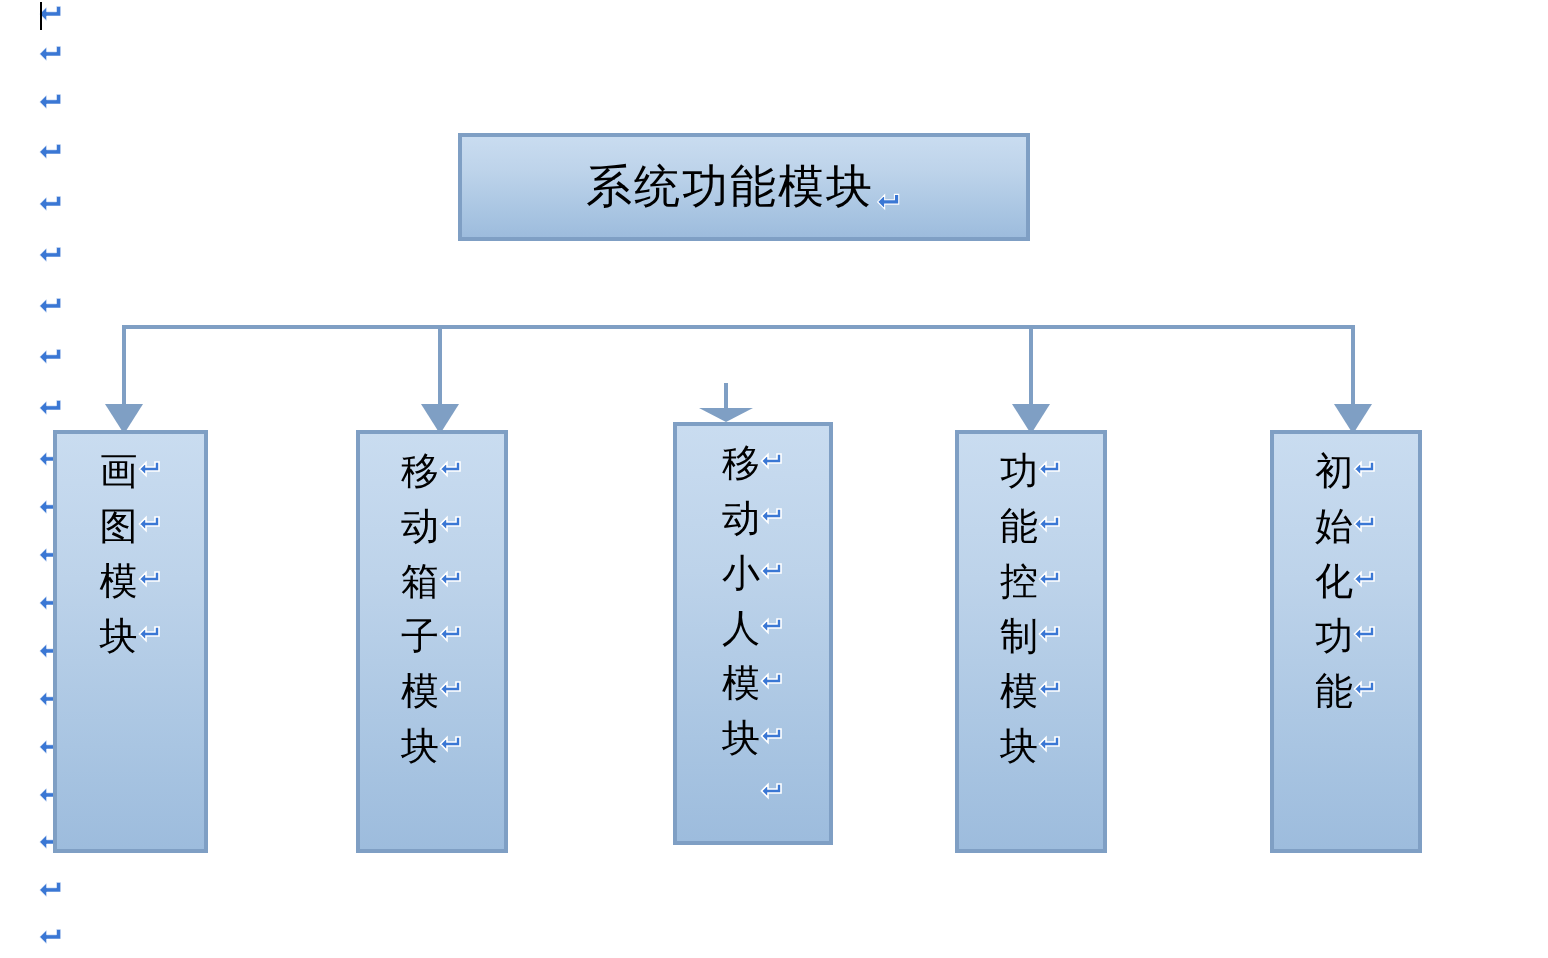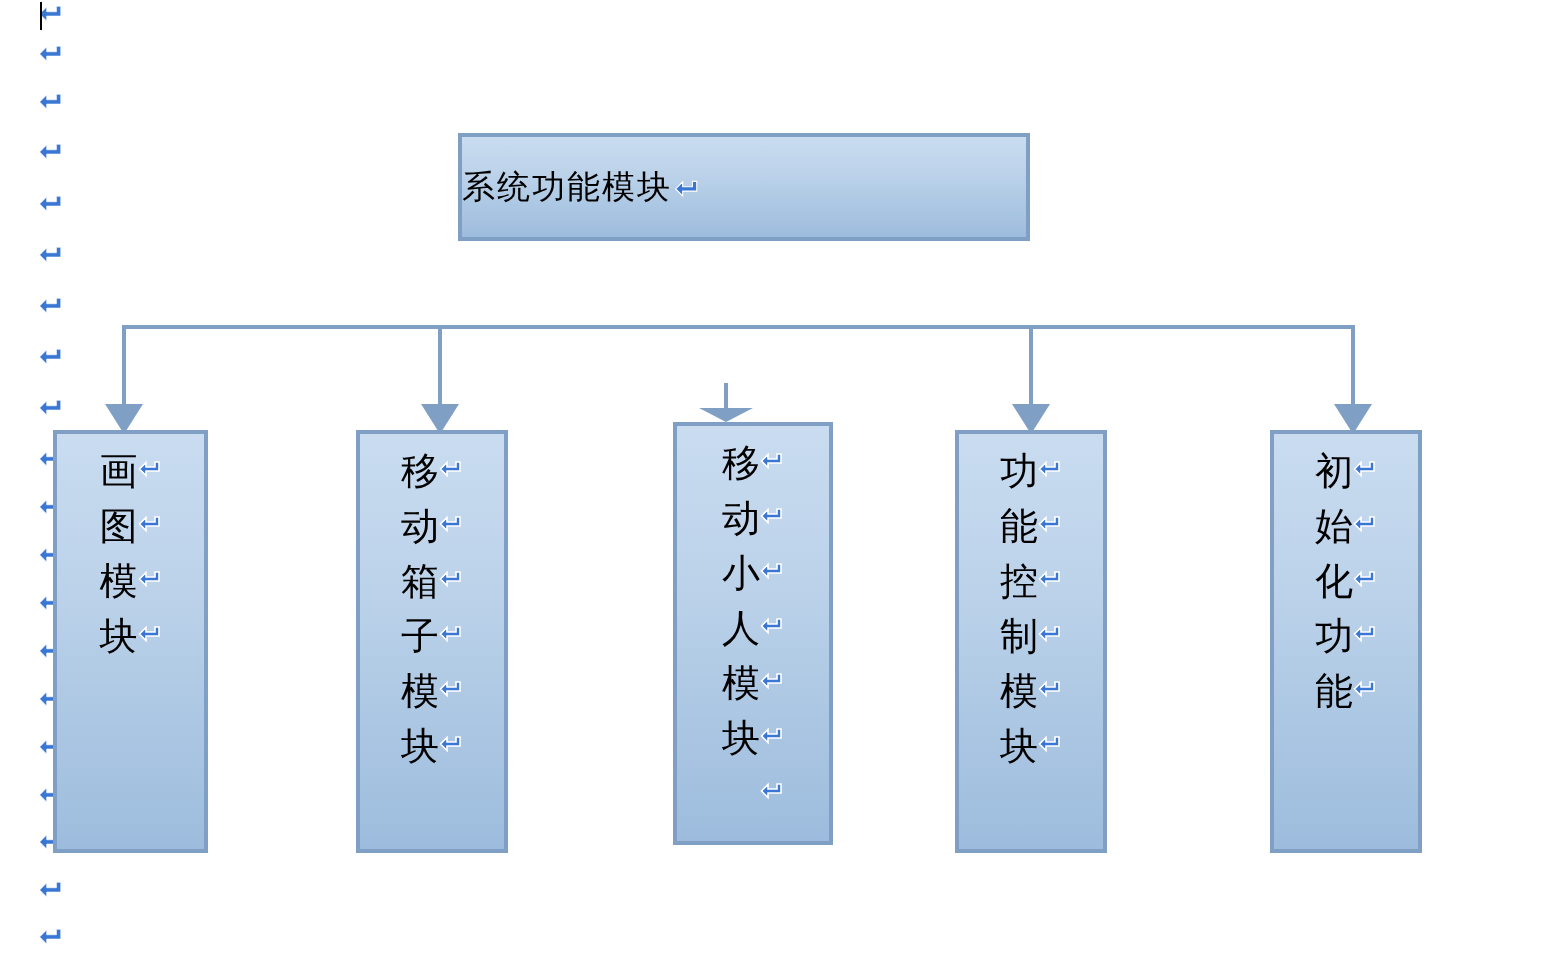--- a/index.html
+++ b/index.html
@@ -38,22 +38,22 @@
   .shape {
     position: absolute;
     box-sizing: border-box;
     border: 4px solid #7f9fc4;
     background: linear-gradient(to bottom, #c9dcf0 0%, #bdd3ea 35%, #a9c5e2 75%, #9dbcdd 100%);
   }
 
   .shape-title {
     display: flex;
     align-items: center;
-    justify-content: flex-start;
-    font-size: 33px;
+    justify-content: center;
+    font-size: 46px;
     color: #000000;
     letter-spacing: 2px;
   }
 
   .shape-col {
     display: flex;
     flex-direction: column;
     align-items: center;
     padding-top: 10px;
   }

